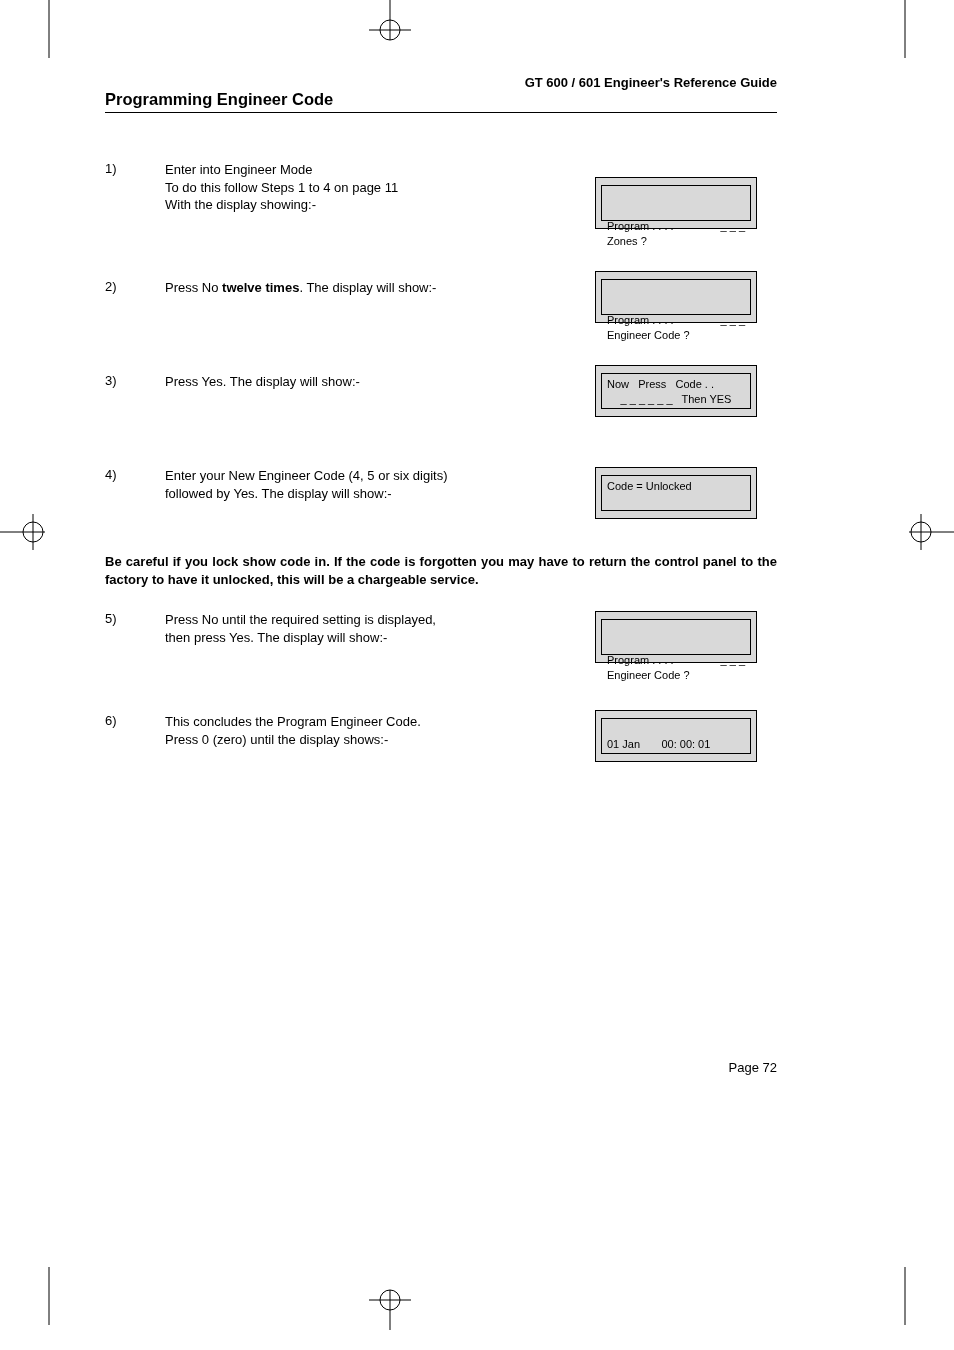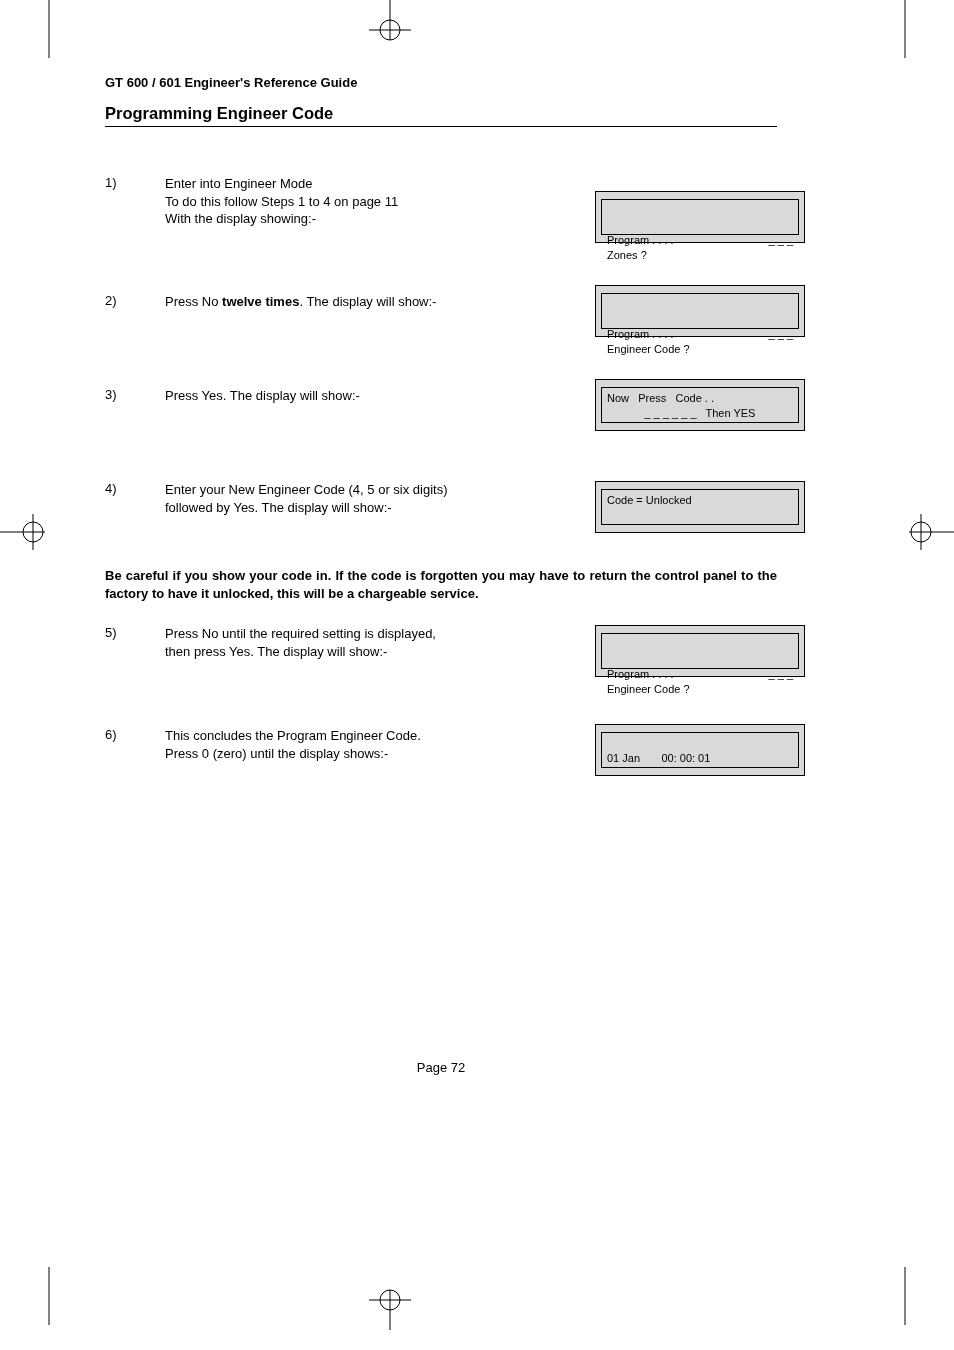--- a/index.html
+++ b/index.html
@@ -26,21 +26,21 @@
     .page {
       position: absolute;
       left: 105px;
       top: 75px;
       width: 672px;
     }
 
     .doc-header {
       font-size: 13px;
       font-weight: bold;
-      margin-bottom: 14px;
+      text-align: right;
     }
     .section-title {
       font-size: 16.5px;
       font-weight: bold;
       padding-bottom: 3px;
       border-bottom: 1.5px solid #000;
       margin-bottom: 48px;
     }
 
     .step-row {
@@ -58,21 +58,21 @@
       line-height: 1.35;
       width: 310px;
       padding-right: 10px;
     }
     .step-text b { font-weight: bold; text-align: right; }
     .display-cell { width: 182px; flex-shrink: 0; margin-left: auto; }
     .display-outer {
       background: #d9d9d9;
       border: 1px solid #000;
       padding: 5px;
-      width: 210px;
+      width: 162px;
       height: 52px;
       display: flex;
       align-items: center;
     }
     .display-inner {
       border: 1px solid #000;
       background: #d9d9d9;
       width: 100%;
       height: 36px;
       font-family: Arial, Helvetica, sans-serif;
@@ -90,21 +90,21 @@
       text-align: justify;
       margin-bottom: 22px;
       line-height: 1.4;
     }
 
     .page-num {
       position: absolute;
       left: 0;
       right: 0;
       top: 985px;
-      text-align: center;
+      text-align: right;
       font-size: 13px;
     }
 
     .step-row.s1{ margin-top:0;}
     .step-row.s1 .display-cell{ margin-top:16px;}
     .step-row.s2 .display-cell{ margin-top:-8px;}
     .step-row.s3 .display-cell{ margin-top:-8px;}
     .step-row.s4 .display-cell{ margin-top:0px;}
     .step-row.s5 .display-cell{ margin-top:0px;}
     .step-row.s6 .display-cell{ margin-top:-3px;}
@@ -213,21 +213,21 @@
       <span>followed by Yes. The display will show:-</span>
     </div>
     <div class="display-cell">
       <div class="display-outer">
         <div class="display-inner"><span>Code = Unlocked</span>
 <span></span></div>
       </div>
     </div>
   </div>
 
-  <div class="warning">Be careful if you show your code in. If the code is forgotten you may have to return the control panel to the factory to have it unlocked, this will be a chargeable service.</div>
+  <div class="warning">Be careful if you lock show code in. If the code is forgotten you may have to return the control panel to the factory to have it unlocked, this will be a chargeable service.</div>
 
   <div class="step-row s5">
     <div class="step-num">5)</div>
     <div class="step-text">
       <span>Press No until the required setting is displayed,</span><br>
       <span>then press Yes. The display will show:-</span>
     </div>
     <div class="display-cell">
       <div class="display-outer">
         <div class="display-inner">

